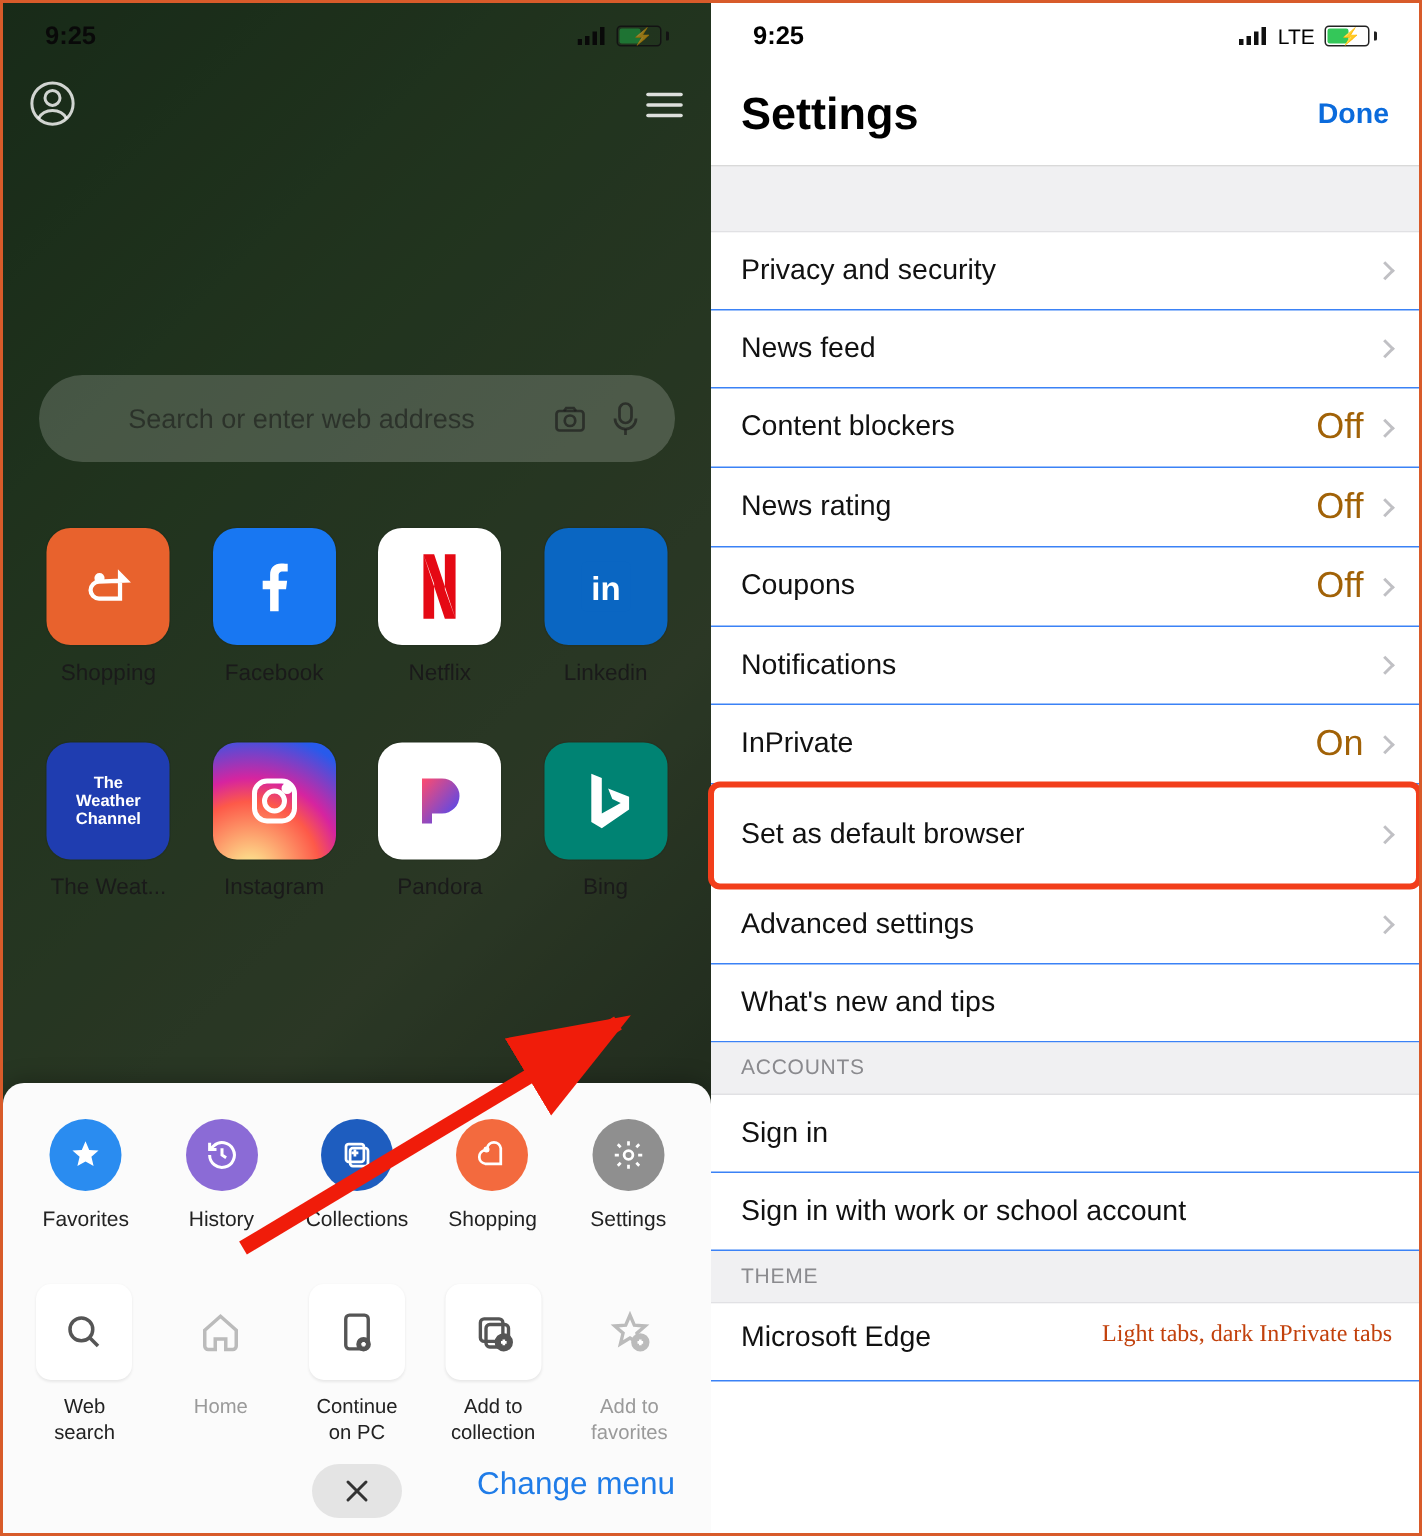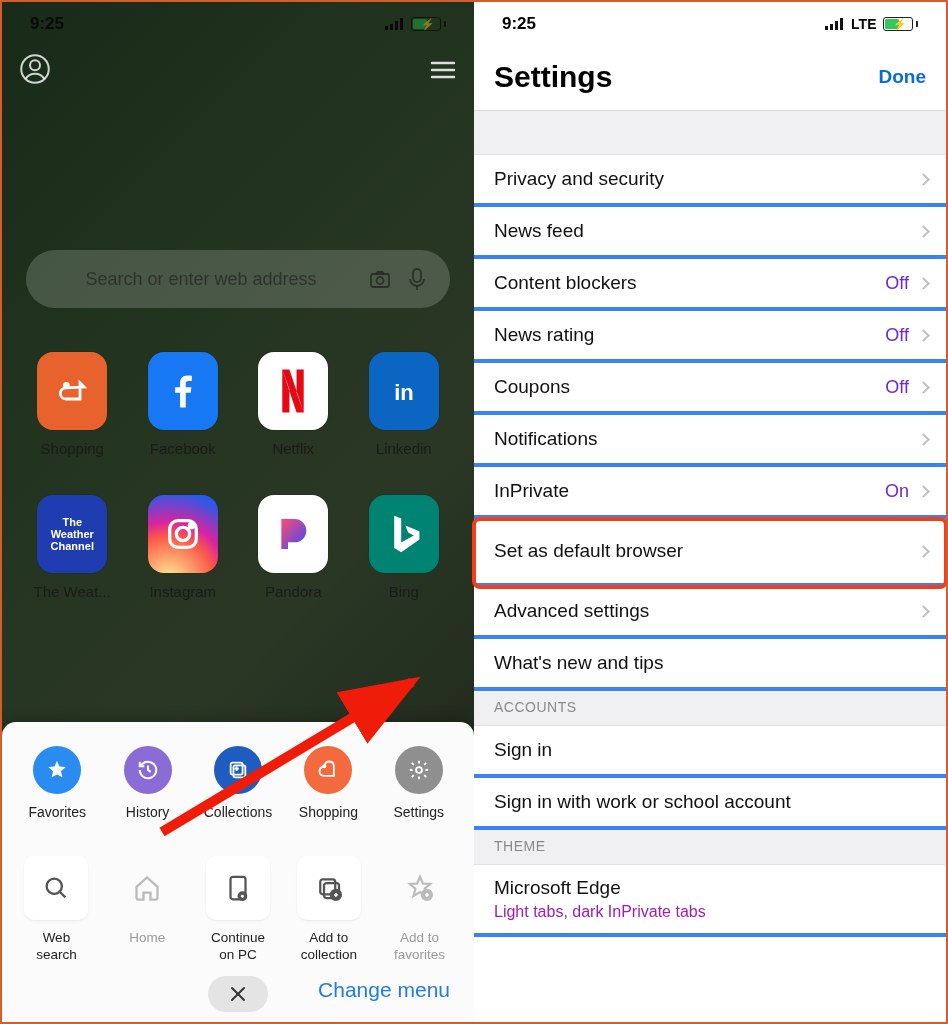--- a/index.html
+++ b/index.html
@@ -51,21 +51,21 @@
     position: absolute; top: 350px; left: 26px; right: 26px;
     display: grid; grid-template-columns: repeat(4, 1fr);
     column-gap: 22px; row-gap: 38px;
   }
   .app {
     display: flex; flex-direction: column; align-items: center; gap: 10px;
     font-size: 15px; color: #222;
     text-align: center;
   }
   .app .tile {
-    width: 70px; height: 78px; border-radius: 16px;
+    width: 82px; height: 78px; border-radius: 16px;
     background: #ffffff;
     display: flex; align-items: center; justify-content: center;
     box-shadow: 0 0 0 1px rgba(0,0,0,0.06);
   }
   .app .tile.orange { background: #e8622d; }
   .app .tile.fb { background: #1877f2; }
   .app .tile.nf { background: #fff; color: #e50914; }
   .app .tile.li { background: #0a66c2; }
   .app .tile.twc { background: #1f3db0; color:#fff; font-size:11px; line-height:1.1; font-weight:700; text-align:center; padding:8px;}
   .app .tile.ig { background: radial-gradient(circle at 30% 110%, #fdf497 0%, #fd5949 45%, #d6249f 60%, #285AEB 90%); }
@@ -163,42 +163,42 @@
   .sect-header {
     background: #f0f0f2; padding: 8px 20px 10px 20px;
     color: #8a8a8e; font-size: 14px; letter-spacing: 0.5px;
     border-bottom:1px solid #e1e1e4;
   }
   .list { background:#fff; }
   .row {
     display:flex; align-items:center; justify-content:space-between;
     min-height: 52px;
     padding: 12px 18px 12px 20px;
-    border-bottom: 4px solid #3b82f6;
+    border-bottom: 1px solid #3b82f6;
     font-size: 19px; color:#111;
   }
-  .row .trail { display:flex; align-items:center; gap:10px; color:#6d28d9; font-size:18px; }
+  .row .trail { display:flex; align-items:center; gap:10px; color:#a16207; font-size:24px; }
   .row.hi {
     outline: 4px solid #f23e1b;
     outline-offset: -2px;
     border-radius: 6px;
     min-height: 68px;
   }
-  .row.theme { flex-direction: column; align-items:flex-start; gap:4px; }
-  .row.theme .sub { color:#a21caf; font-size:16px; }
+  .row.theme { flex-direction: row; align-items:flex-start; gap:4px; }
+  .row.theme .sub { color:#c2410c; font-size:16px;font-family:Liberation Serif, serif; }
   .chev { width:9px; height:9px; border-top:2px solid #c0c0c4; border-right:2px solid #c0c0c4; transform:rotate(45deg); }
 
   .battery { display:flex; align-items:center; gap:3px; }
   .batt-body {
     width: 30px; height: 14px; border: 1.5px solid #222; border-radius: 3px; position:relative;
   }
   .batt-fill { position:absolute; left:1px; top:1px; bottom:1px; width: 50%; background:#34c759; border-radius:1.5px; }
   .batt-bolt { position:absolute; left:10px; top:0; font-size:11px; color:#111; }
   .batt-tip { width:2.5px; height:6px; background:#222; border-radius:0 1px 1px 0; }
-  .lte { font-size:14px; font-weight:700; }
+  .lte { font-size:14px; font-weight:400; }
 </style>
 </head>
 <body>
 
 <div class="left">
 
   <div class="status-bar">
     <span>9:25</span>
     <span class="status-right">
       <svg width="20" height="12" viewBox="0 0 20 12">

